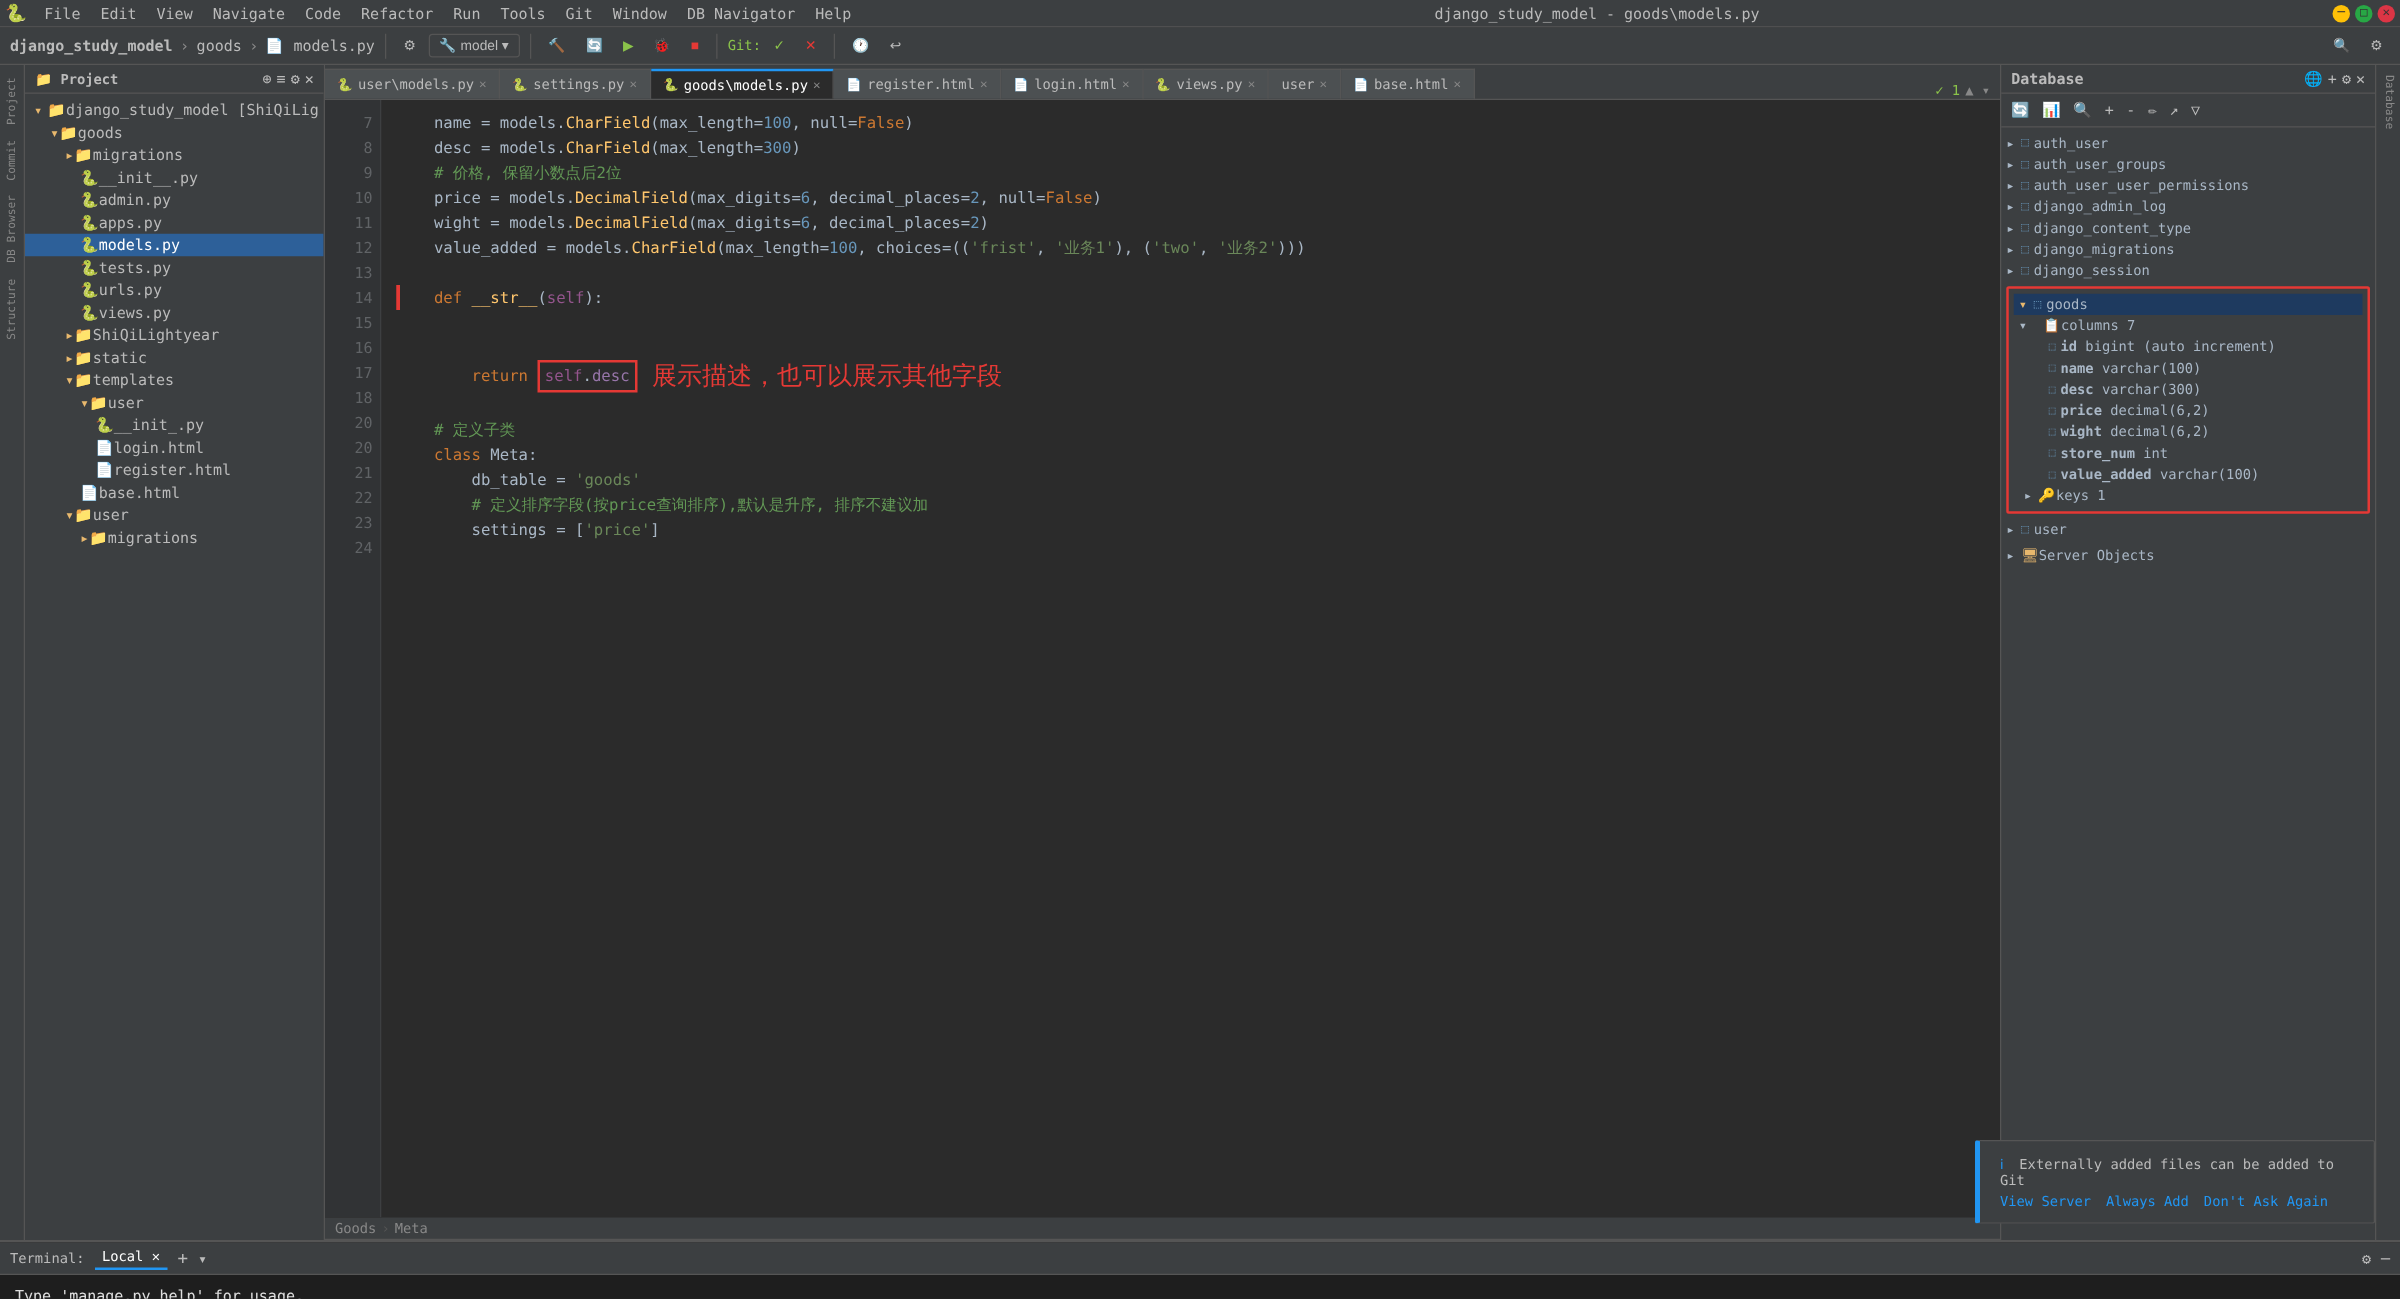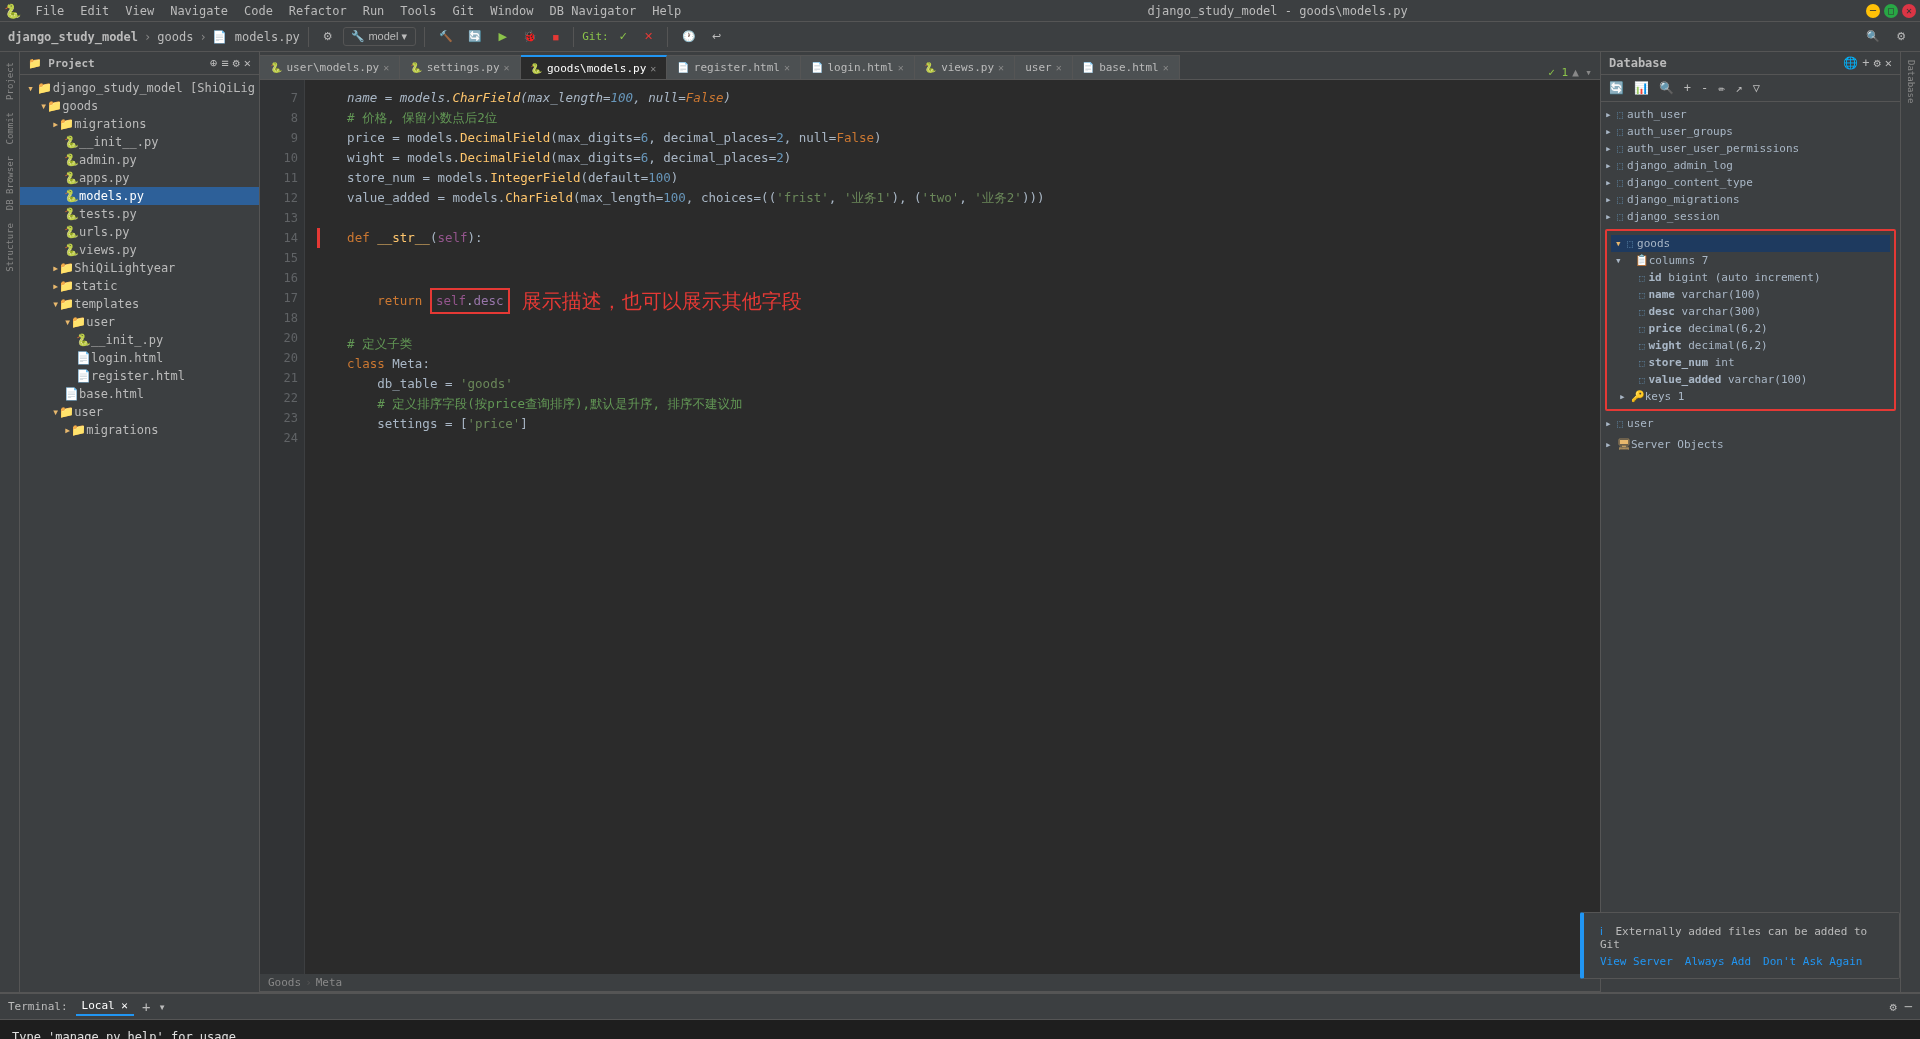--- a/index.html
+++ b/index.html
@@ -361,25 +361,25 @@
         <div>18</div>
         <div>20</div>
         <div>20</div>
         <div>21</div>
         <div>22</div>
         <div>23</div>
         <div>24</div>
       </div>
 
       <div id="code-area">
-        <div style="white-space:pre; line-height:20px;font-style:italic;">    <span class="var">name</span> <span class="op">=</span> <span class="var">models</span>.<span class="fn">CharField</span>(<span class="param">max_length</span><span class="op">=</span><span class="num">100</span>, <span class="param">null</span><span class="op">=</span><span class="kw">False</span>)</div>
+        <div style="white-space:pre; line-height:20px;">    <span class="var">name</span> <span class="op">=</span> <span class="var">models</span>.<span class="fn">CharField</span>(<span class="param">max_length</span><span class="op">=</span><span class="num">100</span>, <span class="param">null</span><span class="op">=</span><span class="kw">False</span>)</div>
+        <div style="white-space:pre; line-height:20px;">    <span class="var">desc</span> <span class="op">=</span> <span class="var">models</span>.<span class="fn">CharField</span>(<span class="param">max_length</span><span class="op">=</span><span class="num">300</span>)</div>
         <div style="white-space:pre; line-height:20px;">    <span class="cm"># 价格, 保留小数点后2位</span></div>
         <div style="white-space:pre; line-height:20px;">    <span class="var">price</span> <span class="op">=</span> <span class="var">models</span>.<span class="fn">DecimalField</span>(<span class="param">max_digits</span><span class="op">=</span><span class="num">6</span>, <span class="param">decimal_places</span><span class="op">=</span><span class="num">2</span>, <span class="param">null</span><span class="op">=</span><span class="kw">False</span>)</div>
         <div style="white-space:pre; line-height:20px;">    <span class="var">wight</span> <span class="op">=</span> <span class="var">models</span>.<span class="fn">DecimalField</span>(<span class="param">max_digits</span><span class="op">=</span><span class="num">6</span>, <span class="param">decimal_places</span><span class="op">=</span><span class="num">2</span>)</div>
-        <div style="white-space:pre; line-height:20px;">    <span class="var">store_num</span> <span class="op">=</span> <span class="var">models</span>.<span class="fn">IntegerField</span>(<span class="param">default</span><span class="op">=</span><span class="num">100</span>)</div>
         <div style="white-space:pre; line-height:20px; overflow:visible;">    <span class="var">value_added</span> <span class="op">=</span> <span class="var">models</span>.<span class="fn">CharField</span>(<span class="param">max_length</span><span class="op">=</span><span class="num">100</span>, <span class="param">choices</span><span class="op">=</span>((<span class="str">'frist'</span>, <span class="str">'业务1'</span>), (<span class="str">'two'</span>, <span class="str">'业务2'</span>)))</div>
         <div style="white-space:pre; line-height:20px;"> </div>
         <div style="white-space:pre; line-height:20px; position:relative;">    <span class="kw">def</span> <span class="fn">__str__</span>(<span class="selfkw">self</span>):
           <span style="position:absolute; left:0; top:0; width:3px; height:20px; background:#e53935;"></span>
         </div>
         <div style="white-space:pre; line-height:20px; display:flex; align-items:center; gap:12px;">
           <span><span class="kw">        return</span> <span style="border:2px solid #e53935; padding:1px 4px; display:inline-block;"><span class="selfkw">self</span>.<span class="attr">desc</span></span></span>
           <span class="chinese-annotation">展示描述，也可以展示其他字段</span>
         </div>
         <div style="white-space:pre; line-height:20px;"> </div>

